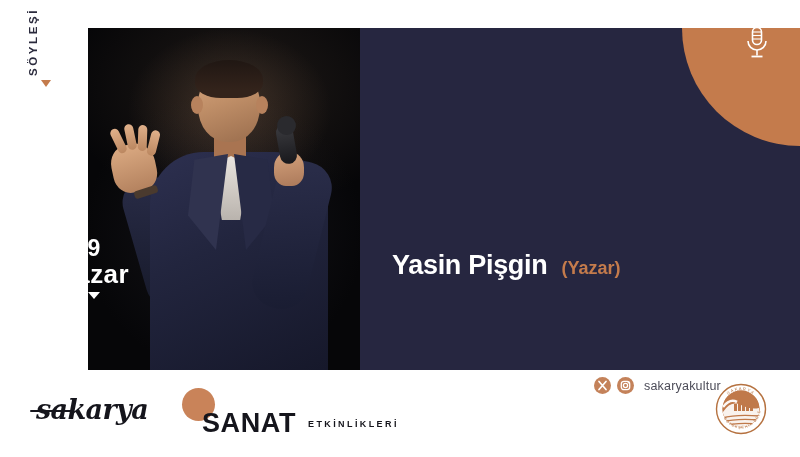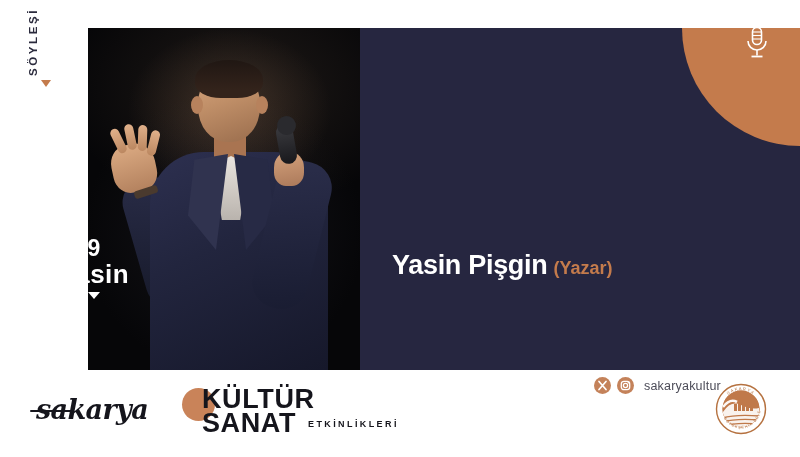--- a/index.html
+++ b/index.html
@@ -322,20 +322,21 @@
     font-weight: 700;
     line-height: 1.12;
     letter-spacing: -0.5px;
   }
   .speaker-row {
     position: absolute;
     left: 392px;
     top: 250px;
     display: flex;
     align-items: baseline;
+    gap: 8px;
   }
   .speaker-name {
     color: #ffffff;
     font-size: 27px;
     font-weight: 700;
     letter-spacing: -0.3px;
   }
   .speaker-role {
     color: #c47b4c;
     font-size: 18px;
@@ -497,39 +498,38 @@
       <div class="p-fing" style="left:26px;top:100px;transform:rotate(-26deg);"></div>
       <div class="p-fing" style="left:38px;top:96px;transform:rotate(-12deg);"></div>
       <div class="p-fing" style="left:50px;top:97px;transform:rotate(2deg);"></div>
       <div class="p-fing" style="left:61px;top:102px;transform:rotate(14deg);"></div>
       <div class="p-wrist-band"></div>
     </div>
   </div>
 
   <div class="date-circle">
     <div class="date-day">9</div>
-    <div class="date-month">Yasin</div>
+    <div class="date-month">Yazar</div>
     <div class="date-sep"></div>
   </div>
 
   <div class="title-block">
   </div>
 
   <div class="speaker-row">
     <span class="speaker-name">Yasin Pişgin</span>
     <span class="speaker-role">(Yazar)</span>
   </div>
 
   <div class="bottom-bar"></div>
 
   <div class="ks-logo">
     <div class="ks-stroke"></div>
     <div class="ks-dot"></div>
     <div class="ks-script">sakarya</div>
-    <div class="ks-kultur">KÜLTÜR</div>
     <div class="ks-sanat">SANAT</div>
     <div class="ks-etk">ETKİNLİKLERİ</div>
   </div>
 
   <div class="social">
     <span class="social-ico">
       <svg viewBox="0 0 17 17" width="17" height="17">
         <path d="M5 4.5 L12 12.5 M12 4.5 L5 12.5" stroke="#ffffff" stroke-width="1.7" stroke-linecap="round"></path>
       </svg>
     </span>

